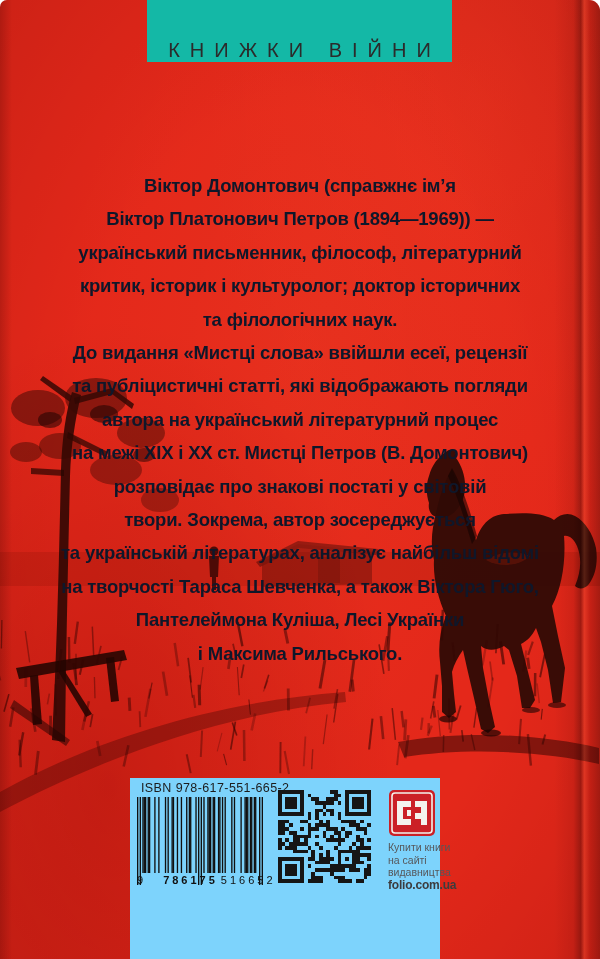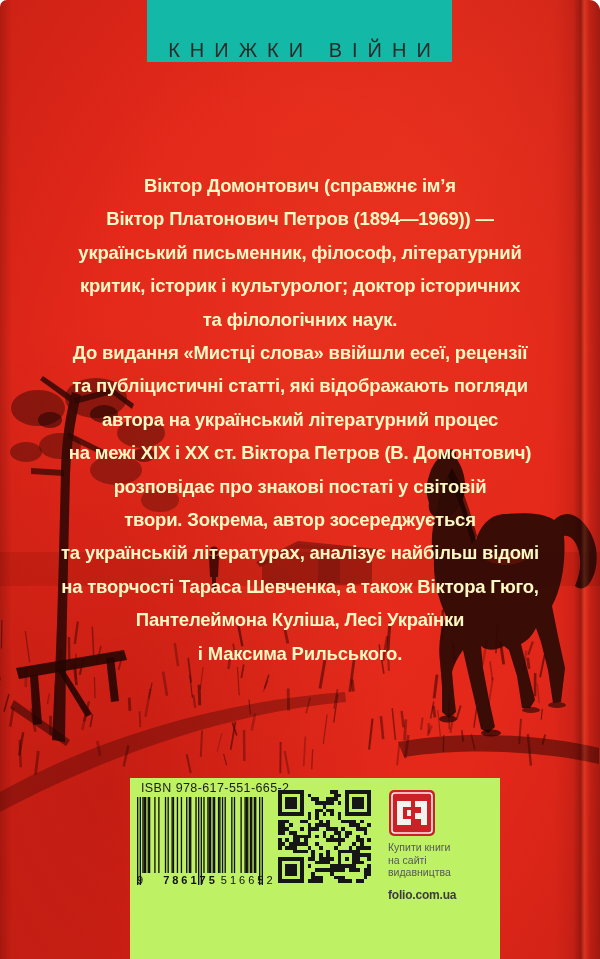--- a/index.html
+++ b/index.html
@@ -16,33 +16,33 @@
   .edge-right{position:absolute;top:0;right:0;width:46px;height:100%;z-index:40;pointer-events:none;
     background:linear-gradient(to right, rgba(0,0,0,0) 0%, rgba(60,0,0,0.10) 42%,
       rgba(30,0,0,0.32) 58%, rgba(255,140,90,0.16) 66%, rgba(70,0,0,0.14) 78%, rgba(25,0,0,0.28) 100%);}
   .edge-left{position:absolute;top:0;left:0;width:12px;height:100%;z-index:40;pointer-events:none;
     background:linear-gradient(to right, rgba(60,0,0,0.22), rgba(60,0,0,0));}
   .artwork{position:absolute;inset:0;z-index:5;}
   .series-box{position:absolute;left:133px;top:0;width:305px;height:62px;background:#14b8a6;z-index:20;
     display:flex;align-items:flex-end;justify-content:center;margin-left:14px;}
   .series-label{font-size:20px;color:#2b2b2b;letter-spacing:10px;padding-left:10px;white-space:nowrap;}
   .blurb{position:absolute;left:0;top:169px;width:600px;z-index:15;text-align:center;
-    color:#fef9c3;font-weight:bold;font-size:18.5px;line-height:33.4px;letter-spacing:-0.2px;}
-  .footer{position:absolute;left:130px;top:778px;width:370px;height:181px;background:#bef264;z-index:20;}
+    color:#0f172a;font-weight:bold;font-size:18.5px;line-height:33.4px;letter-spacing:-0.2px;}
+  .footer{position:absolute;left:130px;top:778px;width:310px;height:181px;background:#7dd3fc;z-index:20;}
   .isbn{position:absolute;left:11px;top:3px;font-size:12.5px;color:#1c1c1c;letter-spacing:0.4px;}
   .barcode{position:absolute;left:7px;top:19px;width:126px;height:88px;}
   .barcode svg{position:absolute;left:0;top:0;}
   .bdigits{position:absolute;left:7px;top:96px;width:126px;display:flex;align-items:baseline;
     font-size:11px;color:#111;}
   .bdigits .g1{margin-left:20px;letter-spacing:3px;font-weight:bold;}
   .bdigits .g2{margin-left:3px;letter-spacing:3px;}
   .qr{position:absolute;left:148px;top:12px;width:93px;height:93px;}
   .logo{position:absolute;left:258px;top:11px;width:48px;height:48px;}
   .pub{position:absolute;left:258px;top:63px;font-size:10.5px;line-height:12.5px;color:#56575a;}
-  .pub .site{font-weight:bold;font-size:12px;color:#3c3c3e;margin-top:10px;letter-spacing:-0.2px;}
+  .pub .site{font-weight:bold;font-size:12px;color:#3c3c3e;margin-top:0;letter-spacing:-0.2px;}
 </style>
 </head>
 <body>
 
 <div class="stage">
   <div class="book">
     <div class="tex"></div>
 
     <svg class="artwork" width="600" height="959" viewBox="0 0 600 959">
 
@@ -250,21 +250,21 @@
 
     <div class="blurb">
       <div>Віктор Домонтович (справжнє ім’я</div>
       <div>Віктор Платонович Петров (1894—1969)) —</div>
       <div>український письменник, філософ, літературний</div>
       <div>критик, історик і культуролог; доктор історичних</div>
       <div>та філологічних наук.</div>
       <div>До видання «Мистці слова» ввійшли есеї, рецензії</div>
       <div>та публіцистичні статті, які відображають погляди</div>
       <div>автора на український літературний процес</div>
-      <div>на межі XIX і XX ст. Віктора Петров (В. Домонтович)</div>
+      <div>на межі XIX і XX ст. Мистці Петров (В. Домонтович)</div>
       <div>розповідає про знакові постаті у світовій</div>
       <div>твори. Зокрема, автор зосереджується</div>
       <div>та українській літературах, аналізує найбільш відомі</div>
       <div>на творчості Тараса Шевченка, а також Віктора Гюго,</div>
       <div>Пантелеймона Куліша, Лесі Українки</div>
       <div>і Максима Рильського.</div>
     </div>
 
     <div class="footer">
       <div class="isbn">ISBN 978-617-551-665-2</div>

